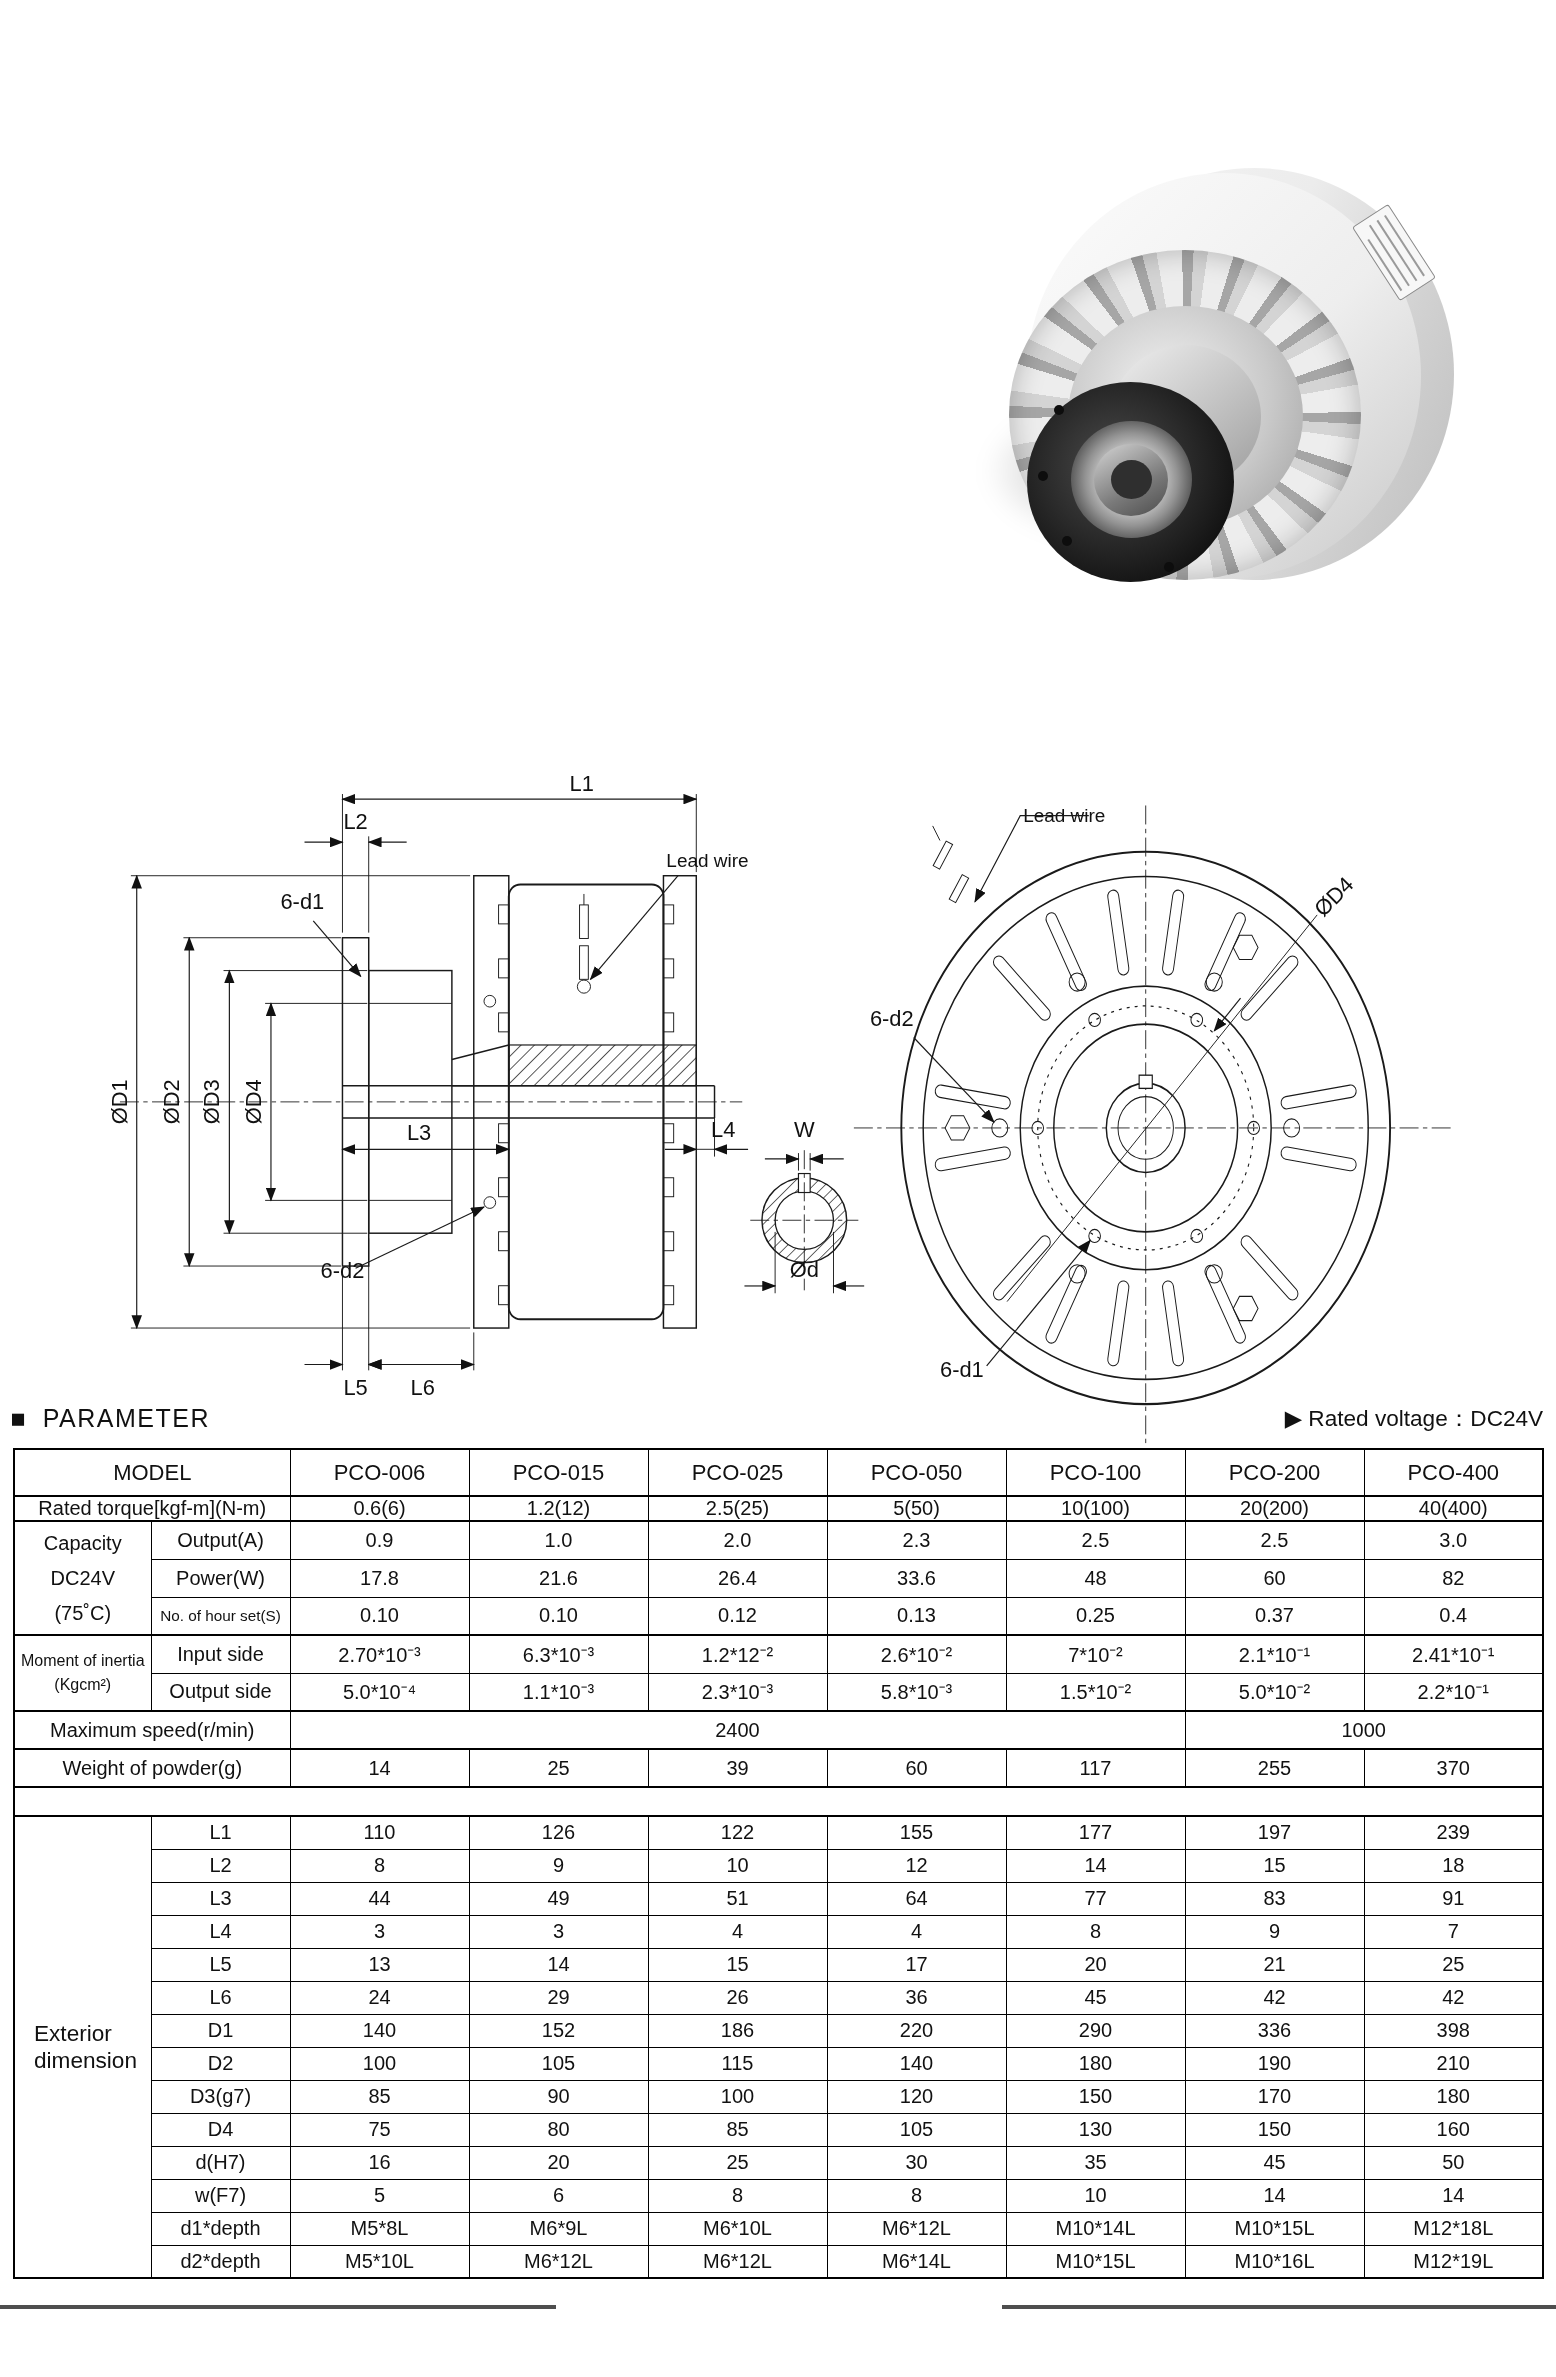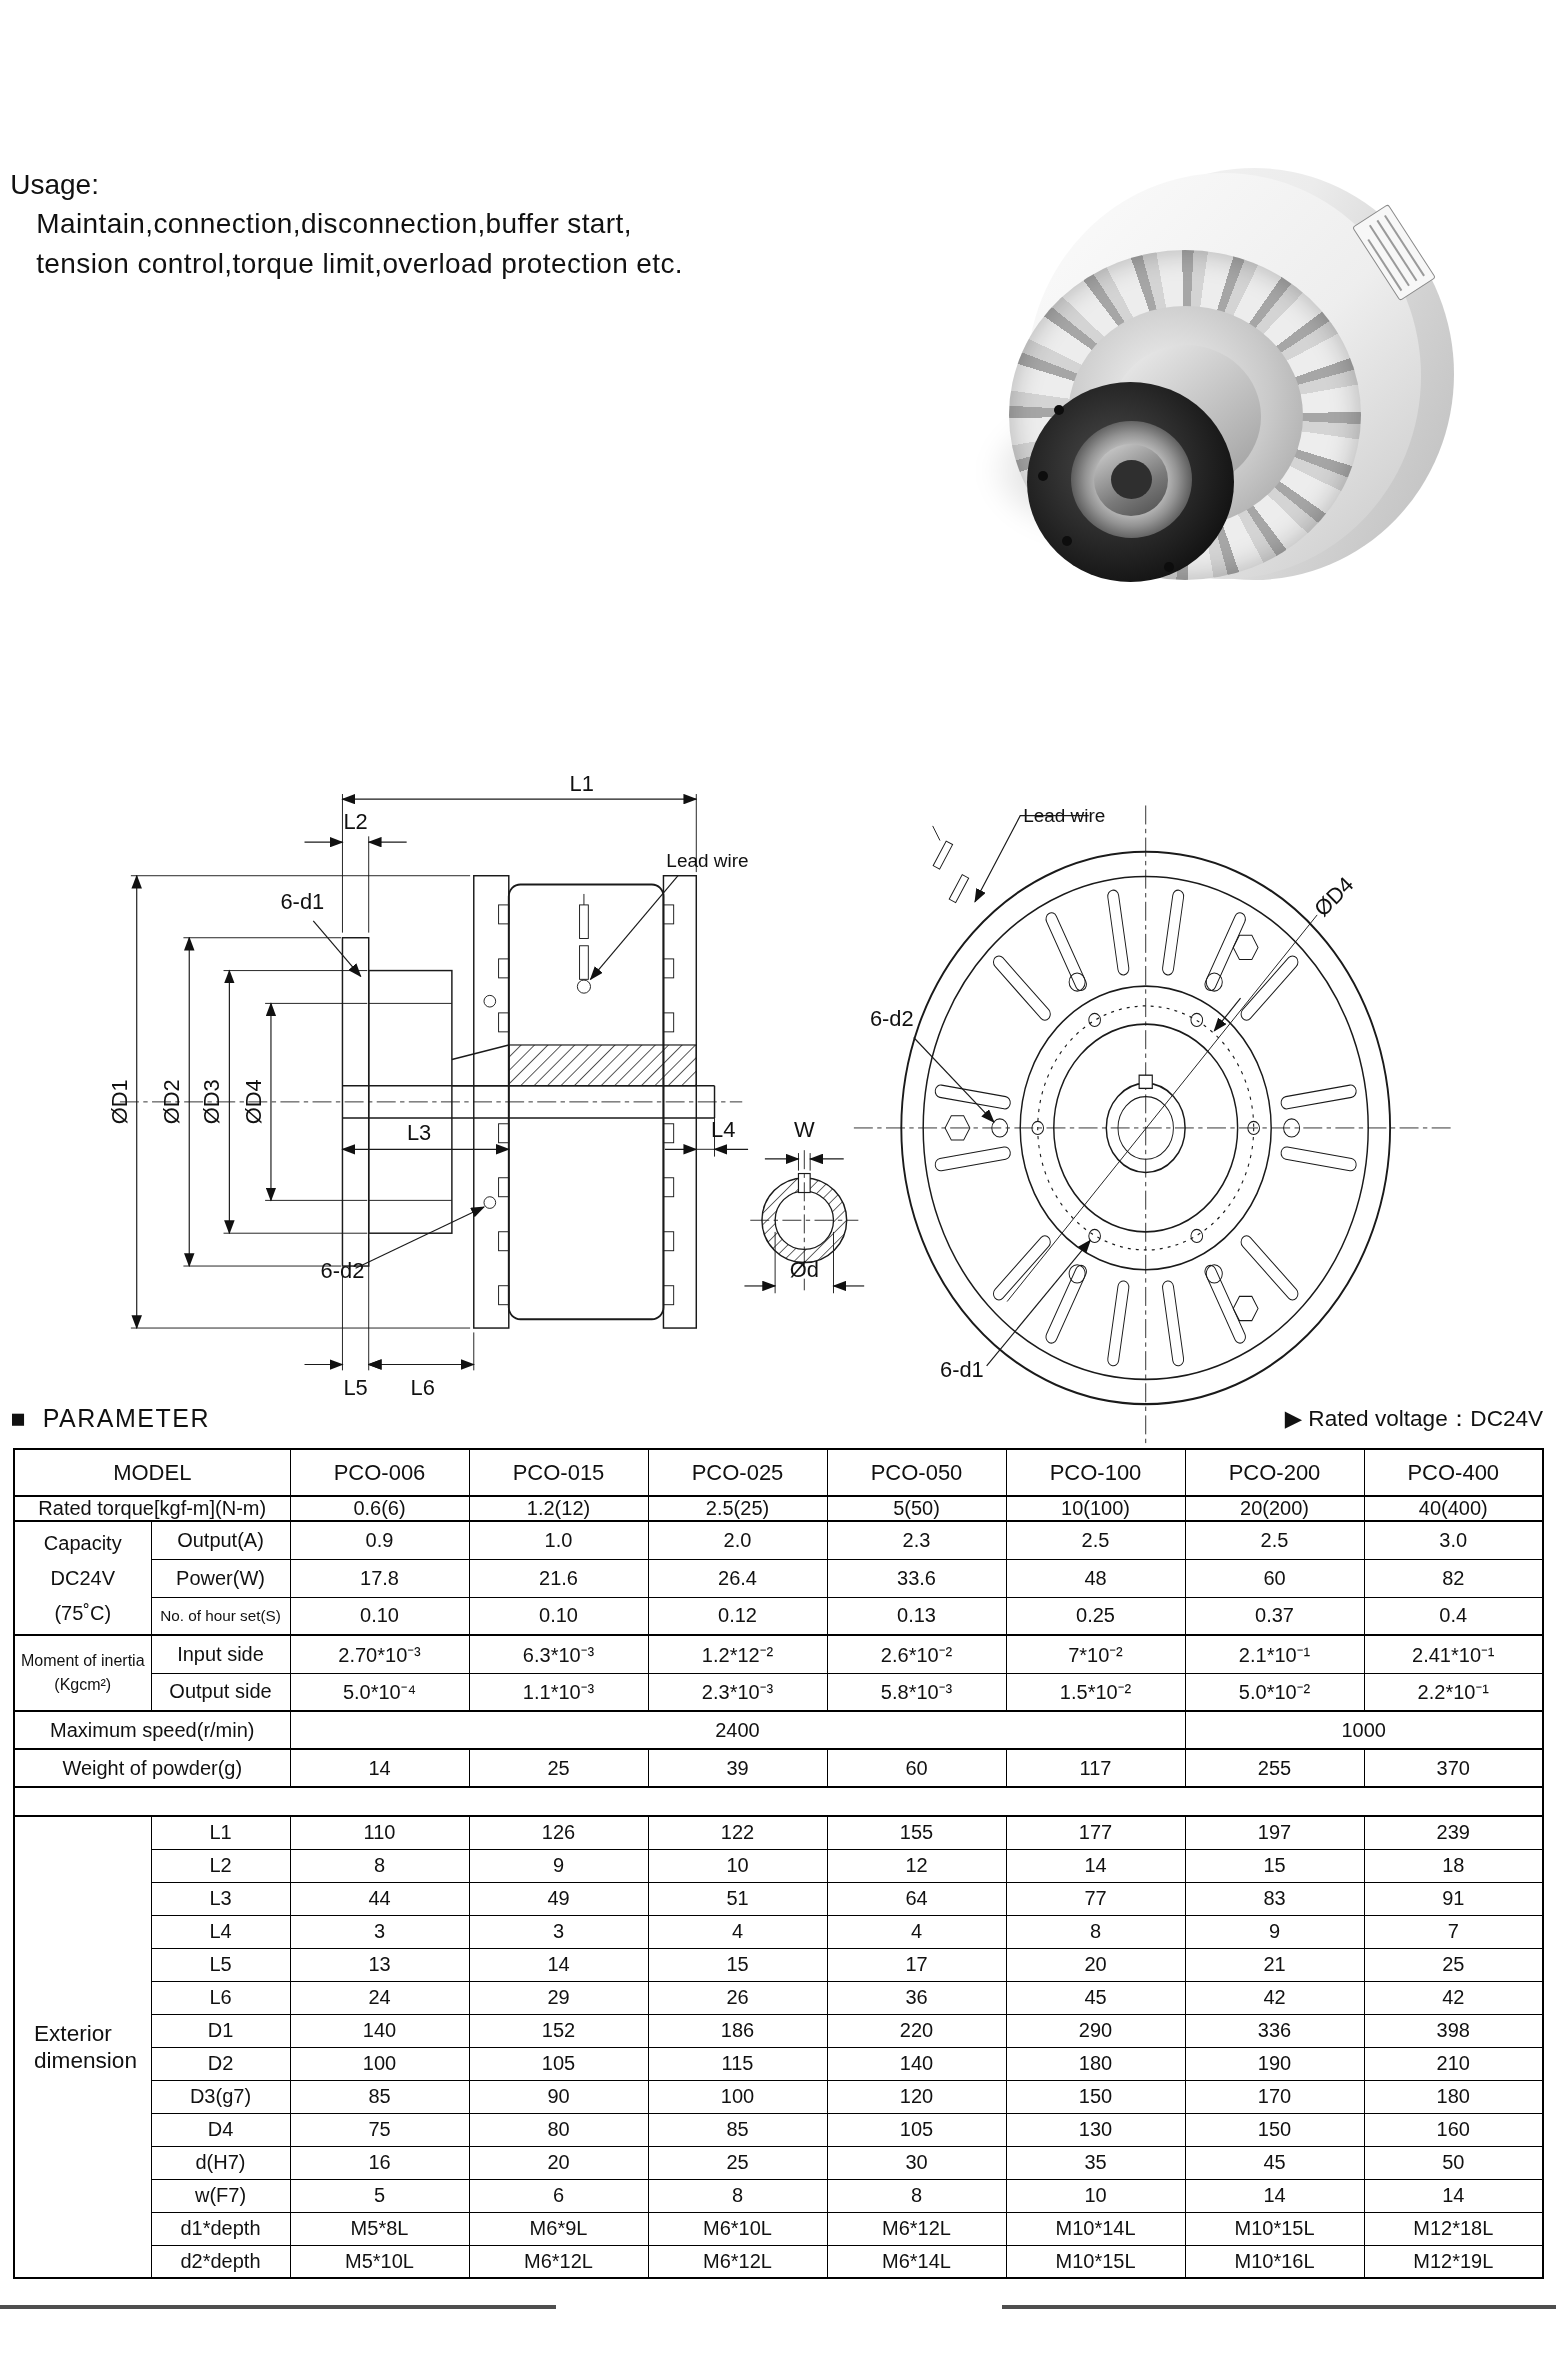--- a/index.html
+++ b/index.html
@@ -76,25 +76,20 @@
   
   .rule{position:absolute;top:2305px;height:3.6px;background:#4e4e4e;}
   .rule.l{left:0;width:556px;}
   .rule.r{left:1002px;width:555px;}
 </style>
 </head>
 <body>
 
 <div id="page">
 
-  <div class="usage">
-    <div class="usage-title">Usage:</div>
-    <div class="usage-line">Maintain,connection,disconnection,buffer start,</div>
-    <div class="usage-line">tension control,torque limit,overload protection etc.</div>
-  </div>
 
   <div class="photo">
     <div class="ph-shadow"></div>
     <div class="ph-drum"></div>
     <div class="ph-drum2"></div>
     <div class="ph-label">
       <i style="top:7.3px"></i>
         <i style="top:16px"></i>
         <i style="top:25px"></i>
         <i style="top:34px;left:17.5px"></i>

